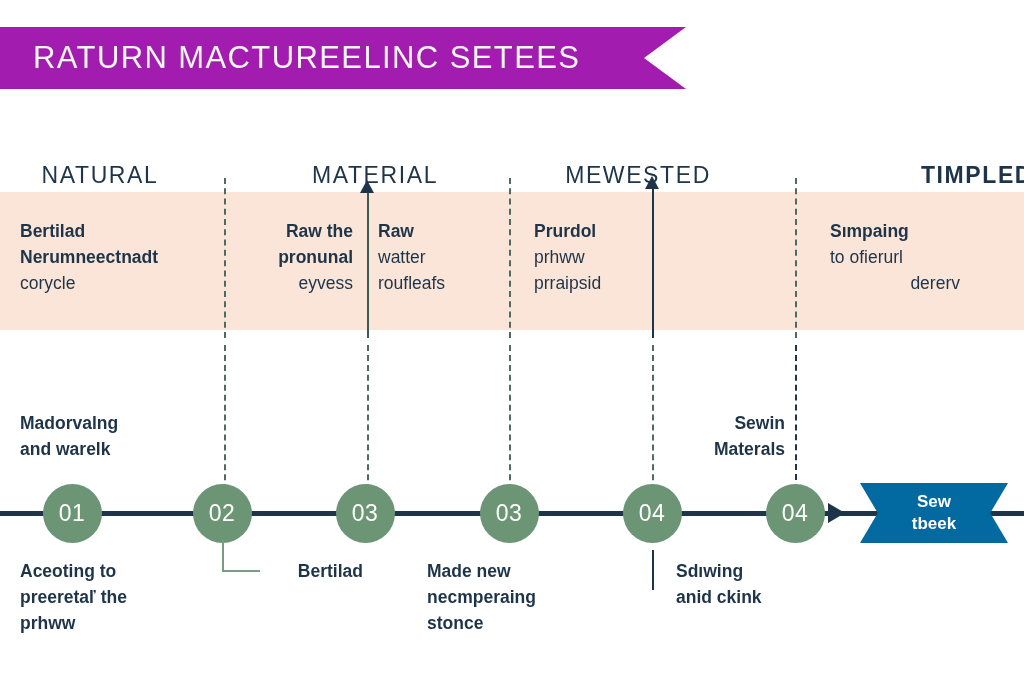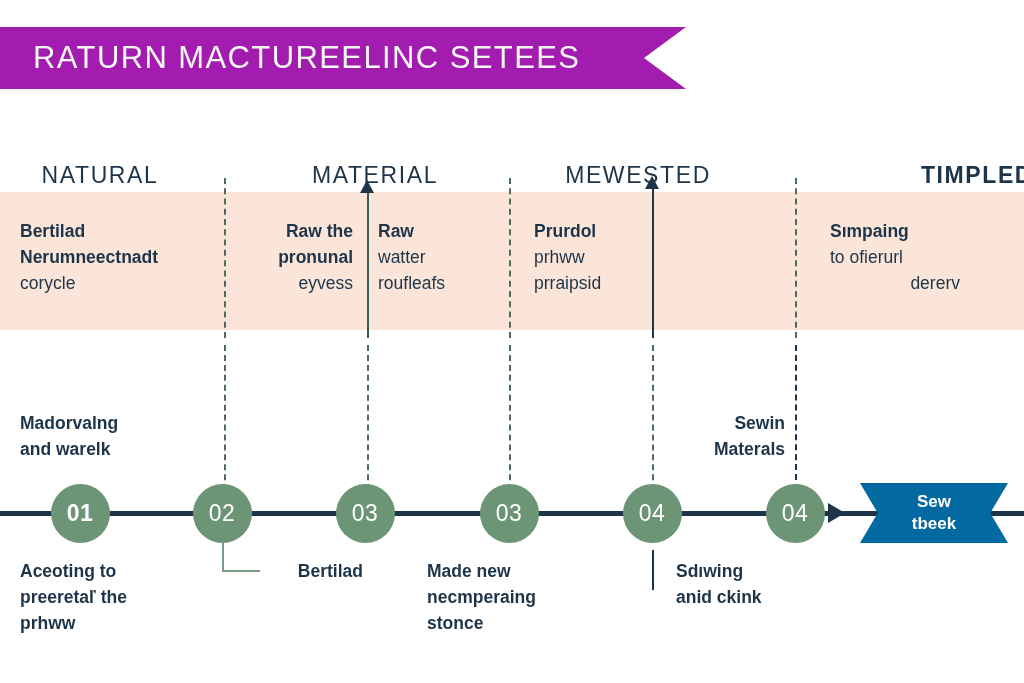--- a/index.html
+++ b/index.html
@@ -220,21 +220,21 @@
     <div class="strong">and warelk</div>
   </div>
 
   <div class="tblock right" style="left:650px; top:410px; width:135px;">
     <div class="strong">Sewin</div>
     <div class="strong">Materals</div>
   </div>
 
   <div class="timeline-line"></div>
 
-  <div class="node" style="left:80px;font-weight:bold;">01</div>
+  <div class="node" style="left:72px;">01</div>
   <div class="node" style="left:222px;">02</div>
   <div class="node" style="left:365px;">03</div>
   <div class="node" style="left:509px;">03</div>
   <div class="node" style="left:652px;">04</div>
   <div class="node" style="left:795px;">04</div>
 
   <div class="arrow-right" style="left:828px;"></div>
 
   <div class="red-banner">
     <span>Sew</span>

